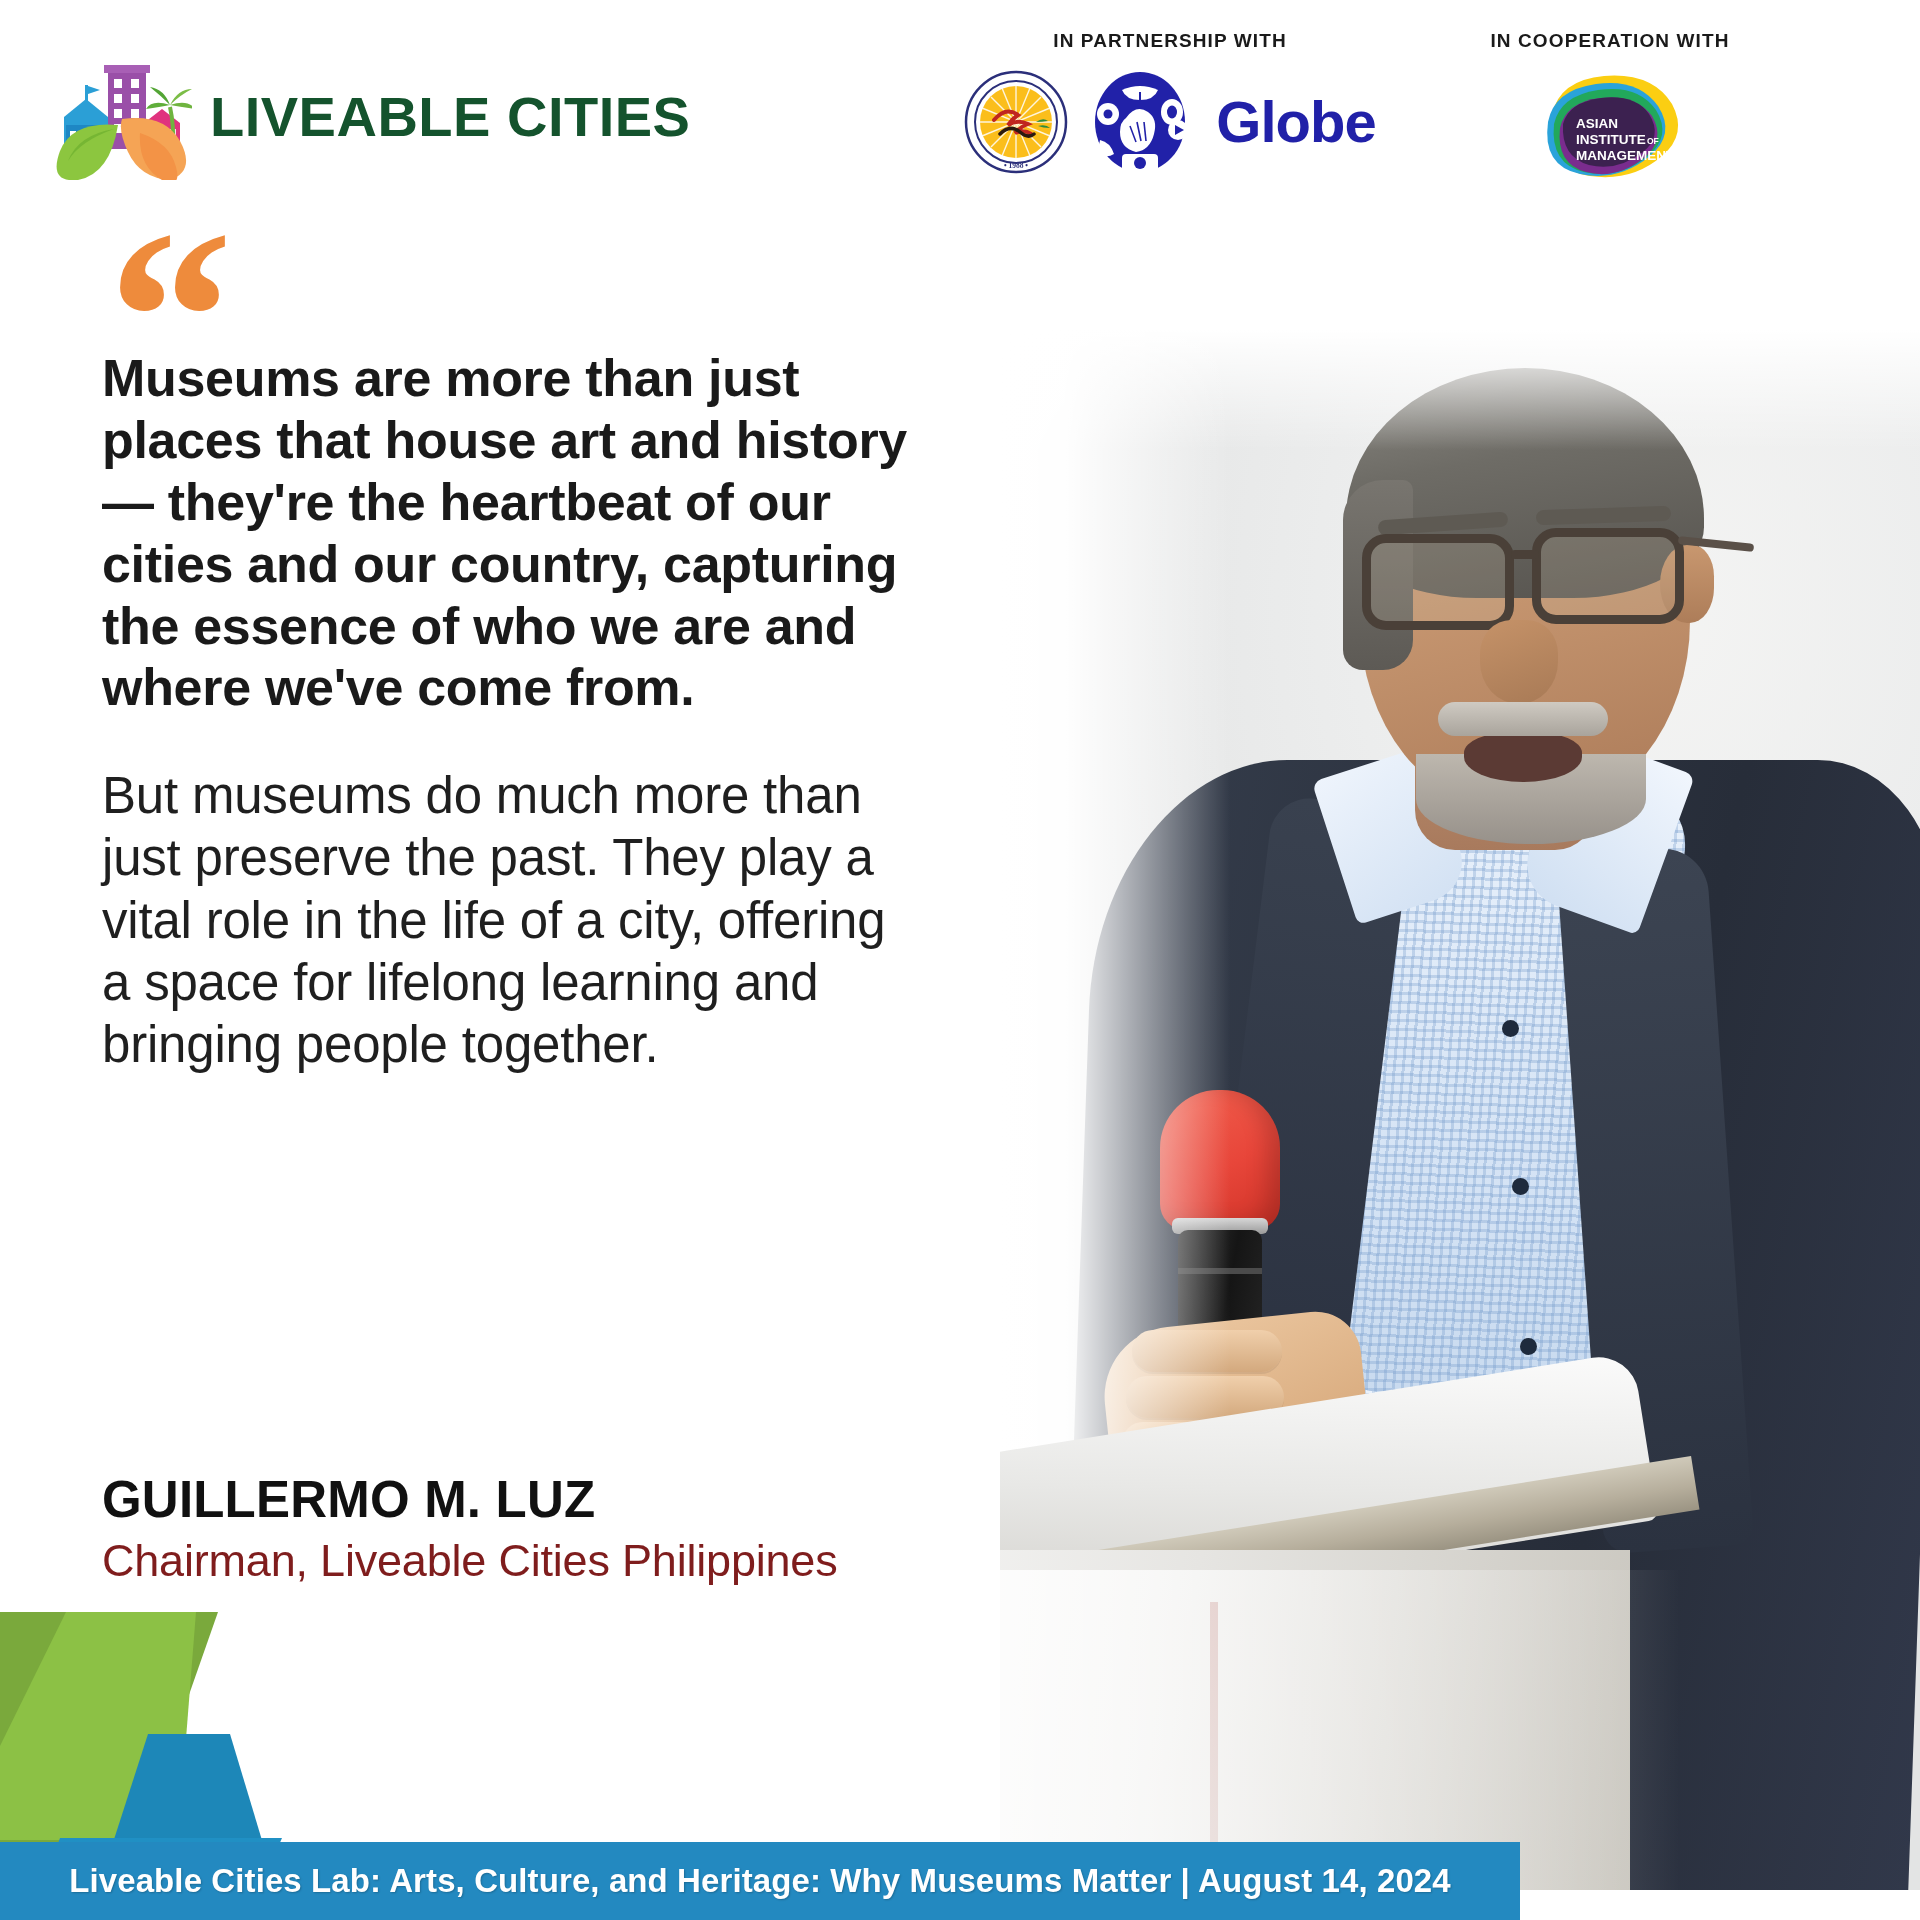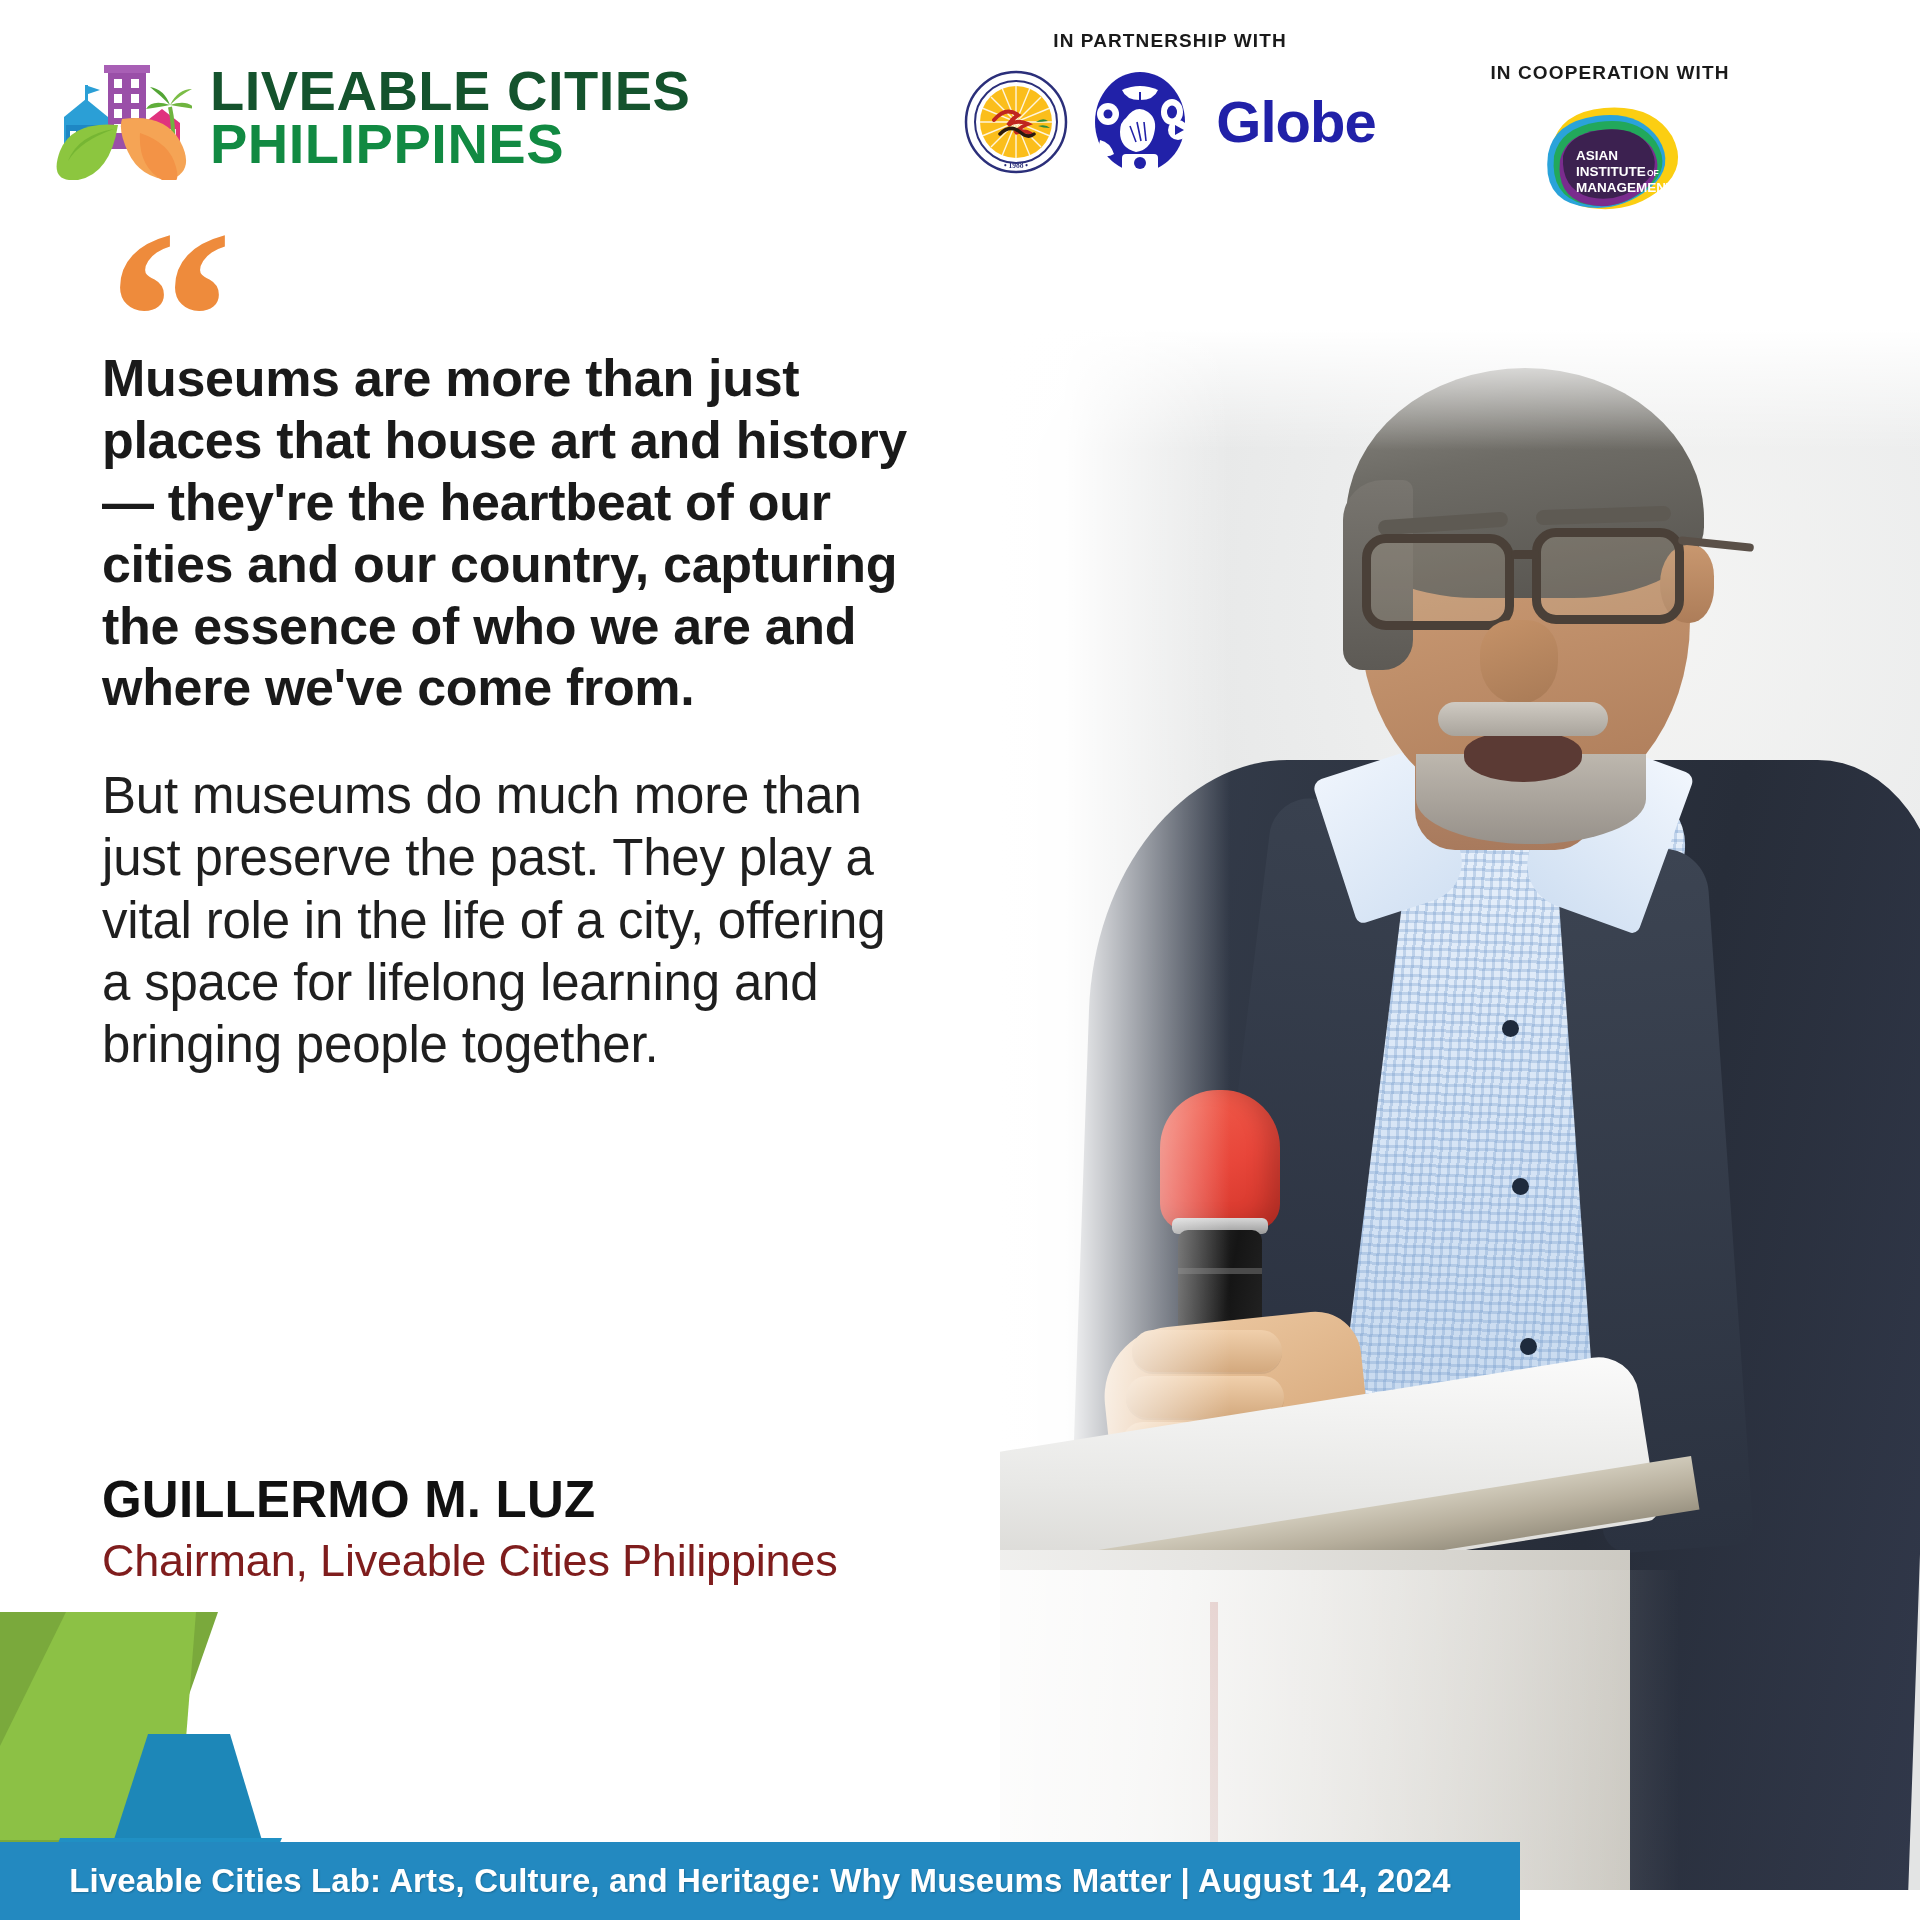--- a/index.html
+++ b/index.html
@@ -30,21 +30,21 @@
     color:#14532d;
   }
   .brand-line2 {
     font-family:"Liberation Sans", sans-serif;
     font-weight:bold; font-size:56px; letter-spacing:0.5px;
     color:#118A42;
   }
 
   .partner-block { position:absolute; top:30px; display:flex; flex-direction:column; align-items:center; }
   .partner-block.pship { left:960px; width:420px; }
-  .partner-block.coop  { left:1400px; width:420px;margin-top:32px; }
+  .partner-block.coop  { left:1400px; width:420px; }
   .partner-caption {
     font-size:19px; font-weight:bold; letter-spacing:1.1px; color:#1a1a1a;
     text-transform:uppercase; white-space:nowrap;
   }
   .partner-logos { margin-top:18px; display:flex; align-items:center; justify-content:center; gap:24px; }
 
   .lcp-seal { width:104px; height:104px; position:relative; }
   .globe-wrap { display:flex; align-items:center; gap:28px; }
   .globe-mark { width:96px; height:104px; position:relative; }
   .globe-word { font-size:58px; font-weight:bold; color:#2121A8; letter-spacing:-1px; line-height:1; }
@@ -323,21 +323,20 @@
 
           <path d="M70 64 q42 -6 58 22 q16 30 -10 39 q-30 -2 -42 -28 q-10 -22 -6 -33 Z" fill="#F5A455"></path>
           <path d="M88 78 q30 10 36 34 q6 22 -14 13 q-24 -14 -22 -47 Z" fill="#F39346"></path>
 
           <path d="M66 70 q-46 -4 -58 26 q-12 32 18 29 q32 -6 40 -55 Z" fill="#8CC63F"></path>
           <path d="M62 74 q-36 6 -46 32 q12 -20 46 -32 Z" fill="#76B633"></path>
         </svg>
       </div>
       <div class="brand-words">
         <span class="brand-line1">LIVEABLE CITIES</span>
-        <span class="brand-line2">PHILIPPINES</span>
       </div>
     </div>
 
     <div class="partner-block pship">
       <div class="partner-caption">IN PARTNERSHIP WITH</div>
       <div class="partner-logos">
 
         <div class="lcp-seal">
           <svg viewBox="0 0 104 104" width="104" height="104" aria-hidden="true">
             <circle cx="52" cy="52" r="50" fill="#ffffff" stroke="#2B2F7A" stroke-width="2.5"></circle>

